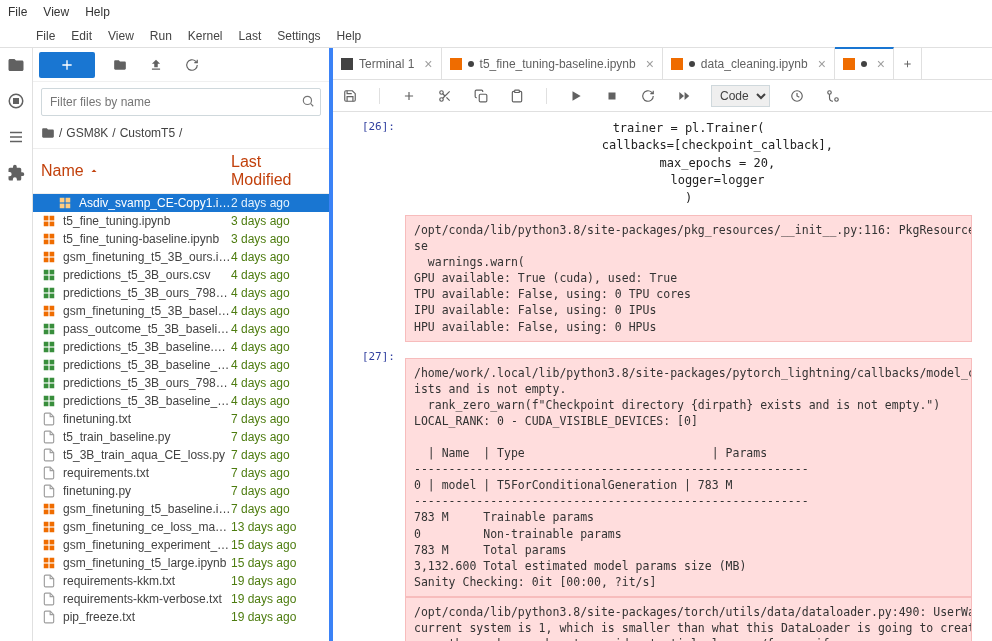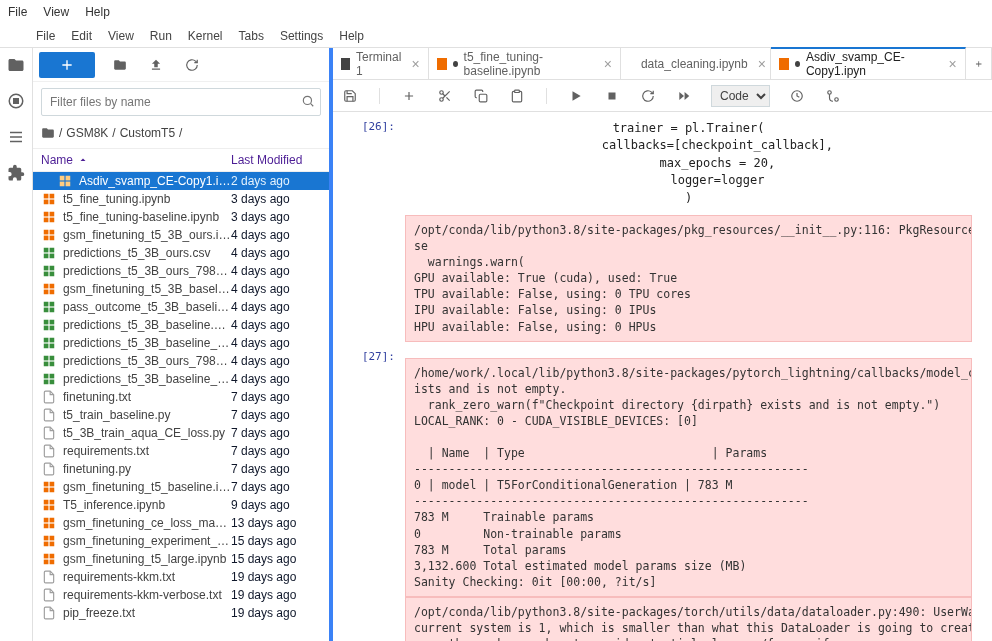--- a/index.html
+++ b/index.html
@@ -16,29 +16,29 @@
 .fp-toolbar { height: 34px; display: flex; align-items: center; padding: 0 6px; gap: 6px; border-bottom: 1px solid #f0f0f0; }
 .newbtn { width: 56px; height: 26px; background: #1976d2; border-radius: 2px; display: flex; align-items: center; justify-content: center; color: #fff; cursor: pointer; }
 .tbicon { width: 22px; height: 22px; display: flex; align-items: center; justify-content: center; color: #616161; cursor: pointer; margin-left: 8px; }
 .tbicon svg { width: 14px; height: 14px; }
 .filterrow { padding: 6px 8px; }
 .filterrow .fi { width: 100%; position: relative; }
 .filterrow input { width: 100%; height: 28px; border: 1px solid #cfd8dc; border-radius: 2px; padding: 0 28px 0 8px; font-size: 12px; color: #757575; outline: none; }
 .filterrow .mag { position: absolute; right: 6px; top: 6px; color: #757575; }
 .breadcrumb { padding: 4px 8px 8px 8px; font-size: 12px; color: #424242; display: flex; align-items: center; gap: 4px; }
 .breadcrumb svg { width: 14px; height: 14px; color: #616161; }
-.listhead { display: flex; padding: 4px 8px; border-top: 1px solid #eee; border-bottom: 1px solid #eee; font-size: 12px; color: #4c1d95; }
+.listhead { display: flex; padding: 4px 8px; border-top: 1px solid #eee; border-bottom: 1px solid #eee; font-size: 16px; color: #c2410c; }
 .listhead .nm { flex: 1; display: flex; align-items: center; }
 .listhead .lm { width: 90px; text-align: left; }
 .filelist { flex: 1; overflow-y: auto; }
 .row { display: flex; align-items: center; padding: 2px 8px; font-size: 12px; color: #424242; cursor: pointer; height: 18px; }
 .row.sel { background: #1976d2; color: #fff; padding-left: 24px; }
 .row .ic { width: 16px; height: 16px; margin-right: 6px; display: flex; align-items: center; justify-content: center; }
 .row .nm { flex: 1; white-space: nowrap; overflow: hidden; text-overflow: ellipsis; }
-.row .lm { width: 90px; color: #0f172a; }
+.row .lm { width: 90px; color: #4d7c0f; }
 .row.sel .lm { color: #e3f2fd; }
 .icon-nb svg, .icon-csv svg, .icon-file svg, .icon-py svg, .icon-json svg { width: 14px; height: 14px; }
 .icon-nb { color: #ef6c00; } .row.sel .icon-nb { color:#ffcc80; }
 .icon-csv { color: #388e3c; }
 .icon-file { color: #9e9e9e; }
 .icon-py { color: #9e9e9e; }
 .icon-json { color: #9e9e9e; }
 .content { flex: 1; display: flex; flex-direction: column; min-width: 0; }
 .tabs { height: 32px; display: flex; align-items: stretch; border-bottom: 1px solid #e0e0e0; }
 .tab { display: flex; align-items: center; padding: 0 8px; border-right: 1px solid #e0e0e0; font-size: 12px; color: #616161; cursor: pointer; gap: 6px; min-width: 0; }
@@ -69,21 +69,21 @@
   <span>File</span>
   <span>View</span>
   <span>Help</span>
 </div>
 <div class="menubar2">
   <span>File</span>
   <span>Edit</span>
   <span>View</span>
   <span>Run</span>
   <span>Kernel</span>
-  <span>Tabs</span>
+  <span>Last</span>
   <span>Settings</span>
   <span>Help</span>
 </div>
 
 <div class="main">
 
   <div class="activity">
     <div class="ab"><svg viewBox="0 0 24 24" fill="currentColor">
           <path d="M10 4H4c-1.1 0-2 .9-2 2v12c0 1.1.9 2 2 2h16c1.1 0 2-.9 2-2V8c0-1.1-.9-2-2-2h-8l-2-2z"></path>
         </svg></div>
@@ -362,32 +362,20 @@
         </div>
         <div class="row">
           <span class="ic icon-nb">
             <svg viewBox="0 0 24 24" fill="currentColor">
               <rect x="3" y="3" width="8" height="8"></rect>
               <rect x="13" y="3" width="8" height="8"></rect>
               <rect x="3" y="13" width="8" height="8"></rect>
               <rect x="13" y="13" width="8" height="8"></rect>
             </svg>
           </span>
-          <span class="nm">T5_inference.ipynb</span>
-          <span class="lm">9 days ago</span>
-        </div>
-        <div class="row">
-          <span class="ic icon-nb">
-            <svg viewBox="0 0 24 24" fill="currentColor">
-              <rect x="3" y="3" width="8" height="8"></rect>
-              <rect x="13" y="3" width="8" height="8"></rect>
-              <rect x="3" y="13" width="8" height="8"></rect>
-              <rect x="13" y="13" width="8" height="8"></rect>
-            </svg>
-          </span>
           <span class="nm">gsm_finetuning_ce_loss_mask30_spa...</span>
           <span class="lm">13 days ago</span>
         </div>
         <div class="row">
           <span class="ic icon-nb">
             <svg viewBox="0 0 24 24" fill="currentColor">
               <rect x="3" y="3" width="8" height="8"></rect>
               <rect x="13" y="3" width="8" height="8"></rect>
               <rect x="3" y="13" width="8" height="8"></rect>
               <rect x="13" y="13" width="8" height="8"></rect>
@@ -457,21 +445,20 @@
         </div>
         <div class="tab">
           <span class="tbic nb"></span>
           <span class="dot"></span>
           <span>data_cleaning.ipynb</span>
           <span class="close">×</span>
         </div>
         <div class="tab active">
           <span class="tbic nb"></span>
           <span class="dot"></span>
-          <span>Asdiv_svamp_CE-Copy1.ipyn</span>
           <span class="close">×</span>
         </div>
         <div class="tab addtab">
           <svg viewBox="0 0 24 24" width="14" height="14" fill="#616161">
             <path d="M19 13h-6v6h-2v-6H5v-2h6V5h2v6h6v2z"></path>
           </svg>
         </div>
       </div>
     <div class="nbtoolbar">
       <div class="tb">

